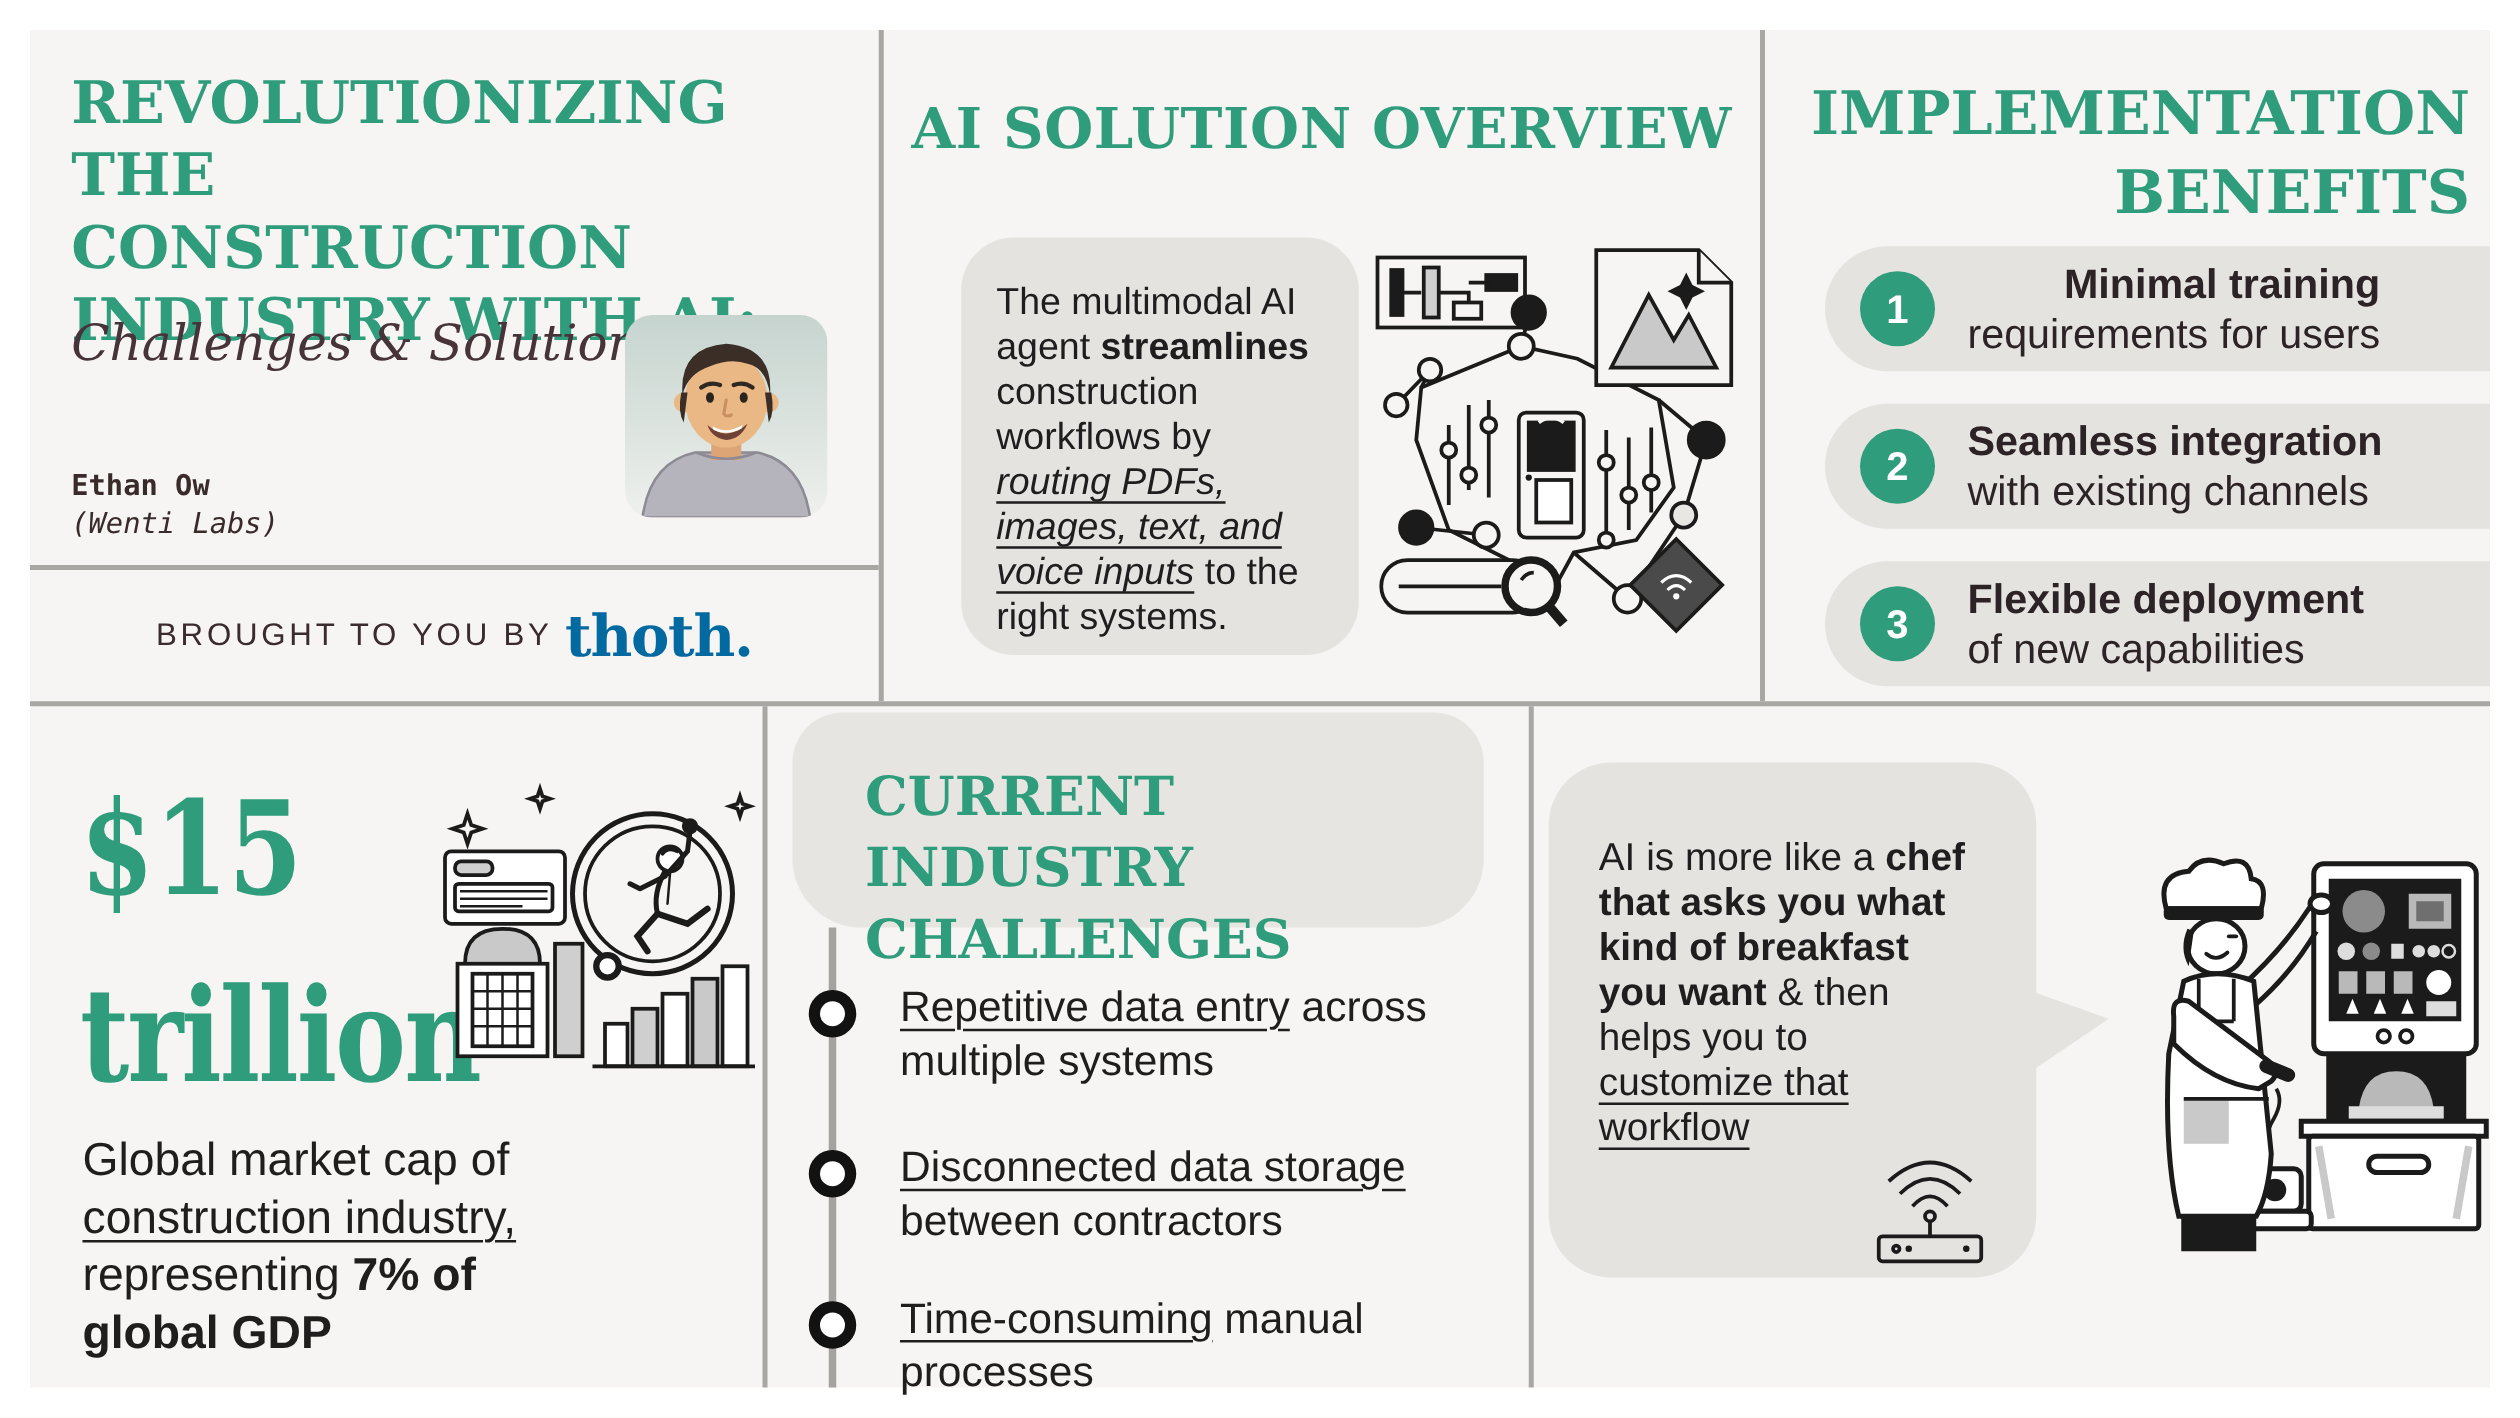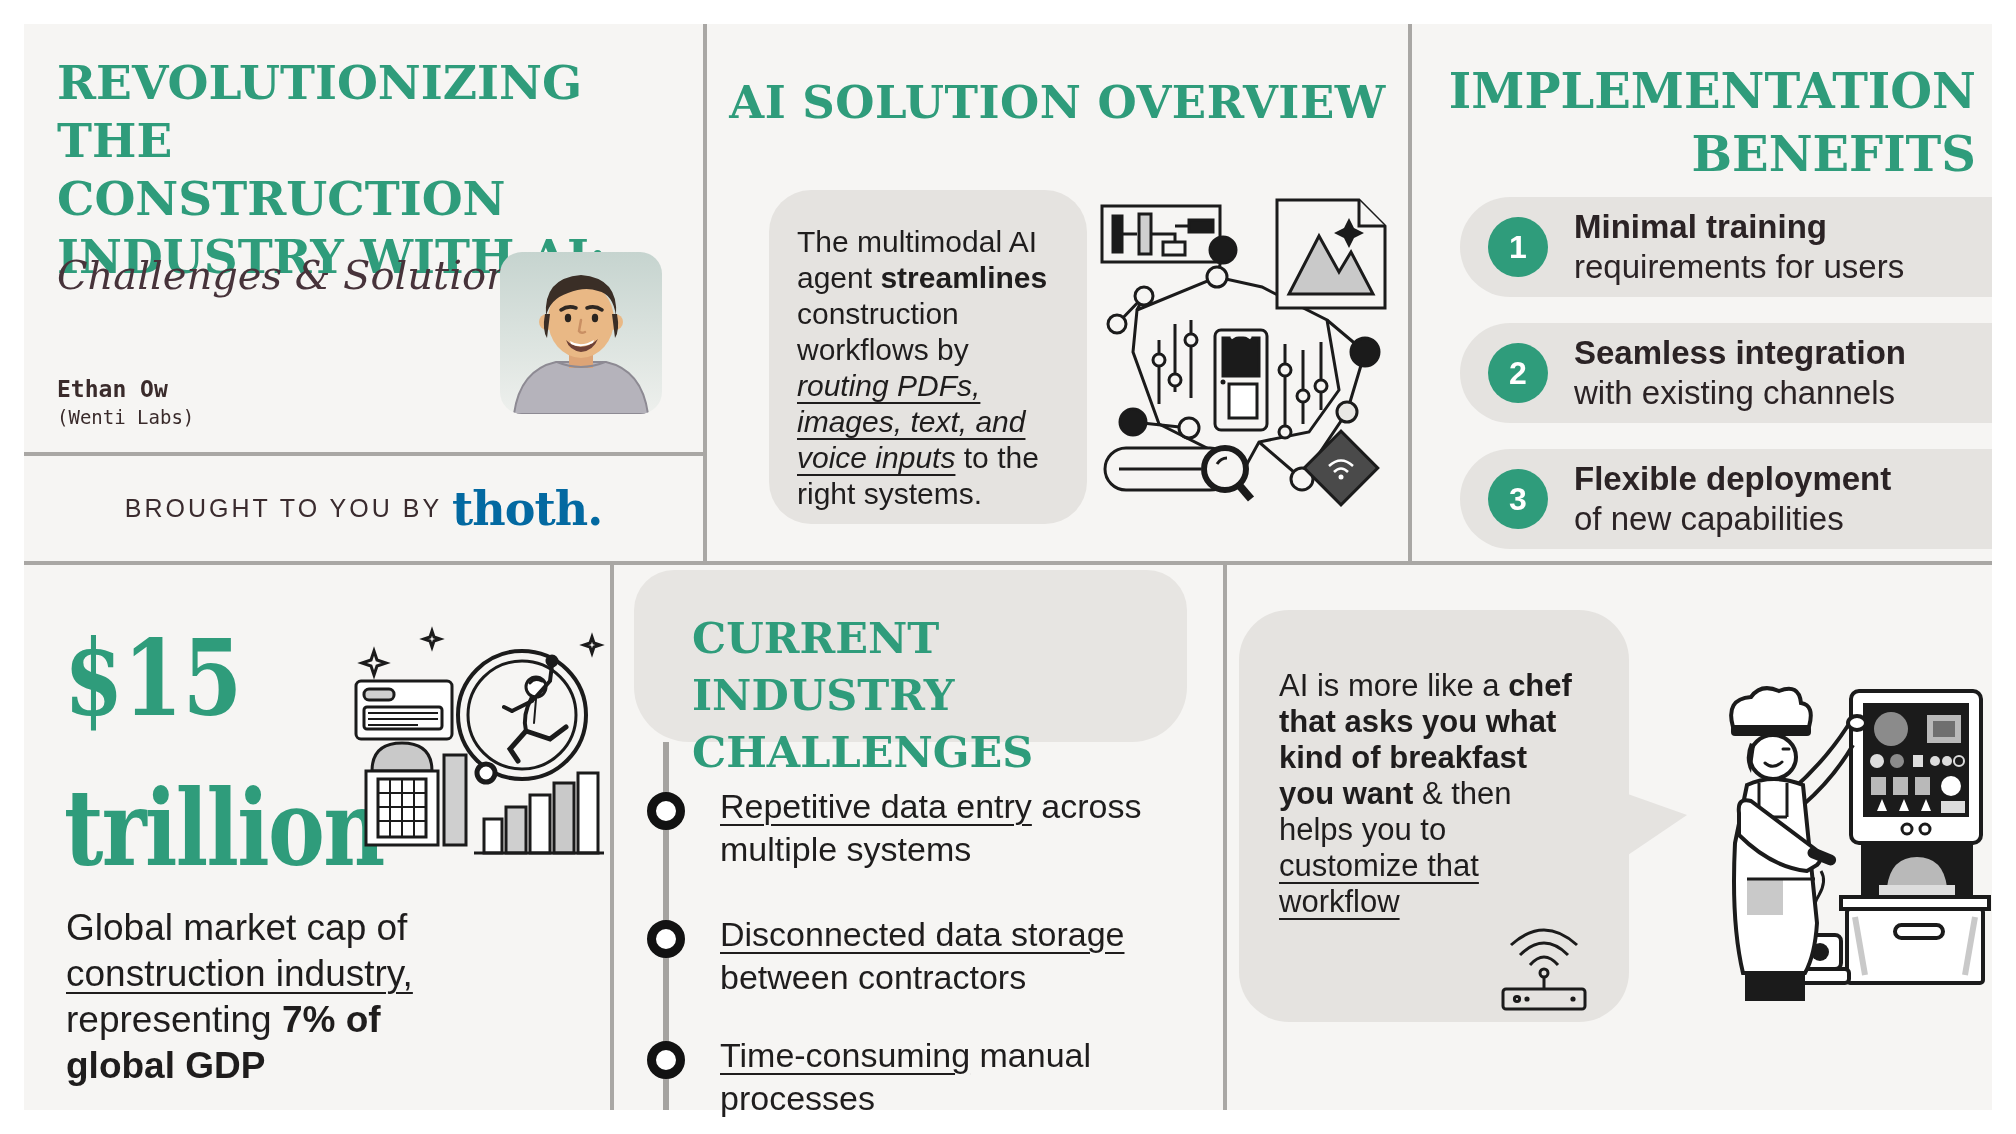--- a/index.html
+++ b/index.html
@@ -36,21 +36,21 @@
     font-size:40px;color:#47333A;
   }
   .author-name{
     position:absolute;left:33px;top:352px;
     font-family:"DejaVu Sans Mono", monospace;font-weight:700;
     font-size:23px;color:#3A2B2B;
   }
   .author-org{
     position:absolute;left:33px;top:382px;
     font-family:"DejaVu Sans Mono", monospace;
-    font-size:19px;color:#3A2B2B;
+    font-size:23px;color:#3A2B2B;font-style:italic;
   }
   .avatar{position:absolute;left:476px;top:228px;width:162px;height:162px;}
 
   
   .brought{
     position:absolute;left:24px;top:456px;width:679px;height:105px;
     display:flex;align-items:center;justify-content:center;gap:10px;
   }
   .brought-prefix{
     font-size:25px;letter-spacing:3px;color:#3A2B2E;font-weight:500;
@@ -86,21 +86,21 @@
   .pills{position:absolute;left:48px;right:0;top:173px;}
   .pill{
     height:100px;background:var(--box);border-radius:60px 0 0 60px;
     display:flex;align-items:center;margin-bottom:26px;
   }
   .pill-num{
     flex:none;width:60px;height:60px;margin:0 26px 0 28px;border-radius:50%;
     background:var(--accent);color:#fff;font-weight:700;font-size:32px;
     display:flex;align-items:center;justify-content:center;
   }
-  .pill-line1{font-size:33px;line-height:40px;font-weight:700;color:var(--pilltext);white-space:nowrap;}
+  .pill-line1{font-size:33px;line-height:40px;font-weight:700;color:var(--pilltext);white-space:nowrap;text-align:right;}
   .pill-line2{font-size:33px;line-height:40px;color:var(--pilltext);white-space:nowrap;}
 
   
   .stat-value,.stat-unit{
     position:absolute;left:40px;
     font-family:"DejaVu Serif", serif;font-weight:700;color:var(--accent);
     line-height:1;transform:scaleX(0.82);transform-origin:left center;
     white-space:nowrap;
   }
   .stat-value{top:62px;font-size:104px;}

